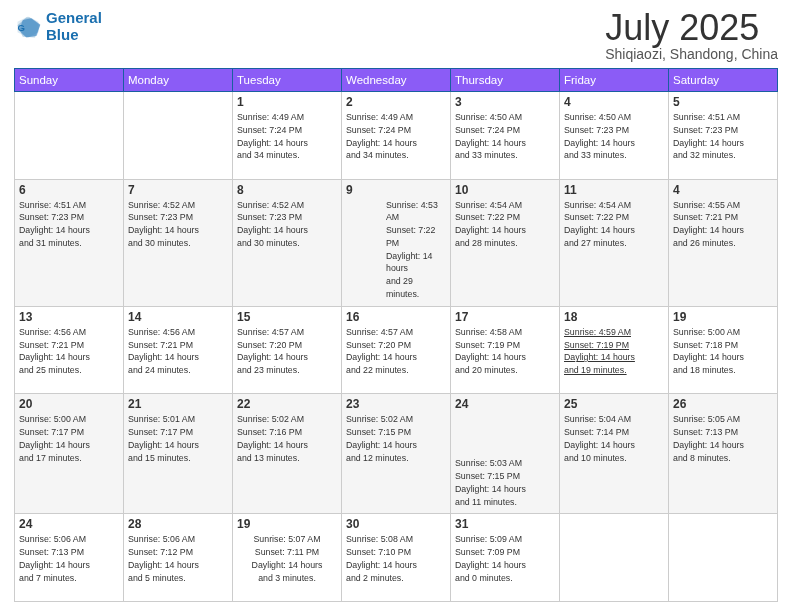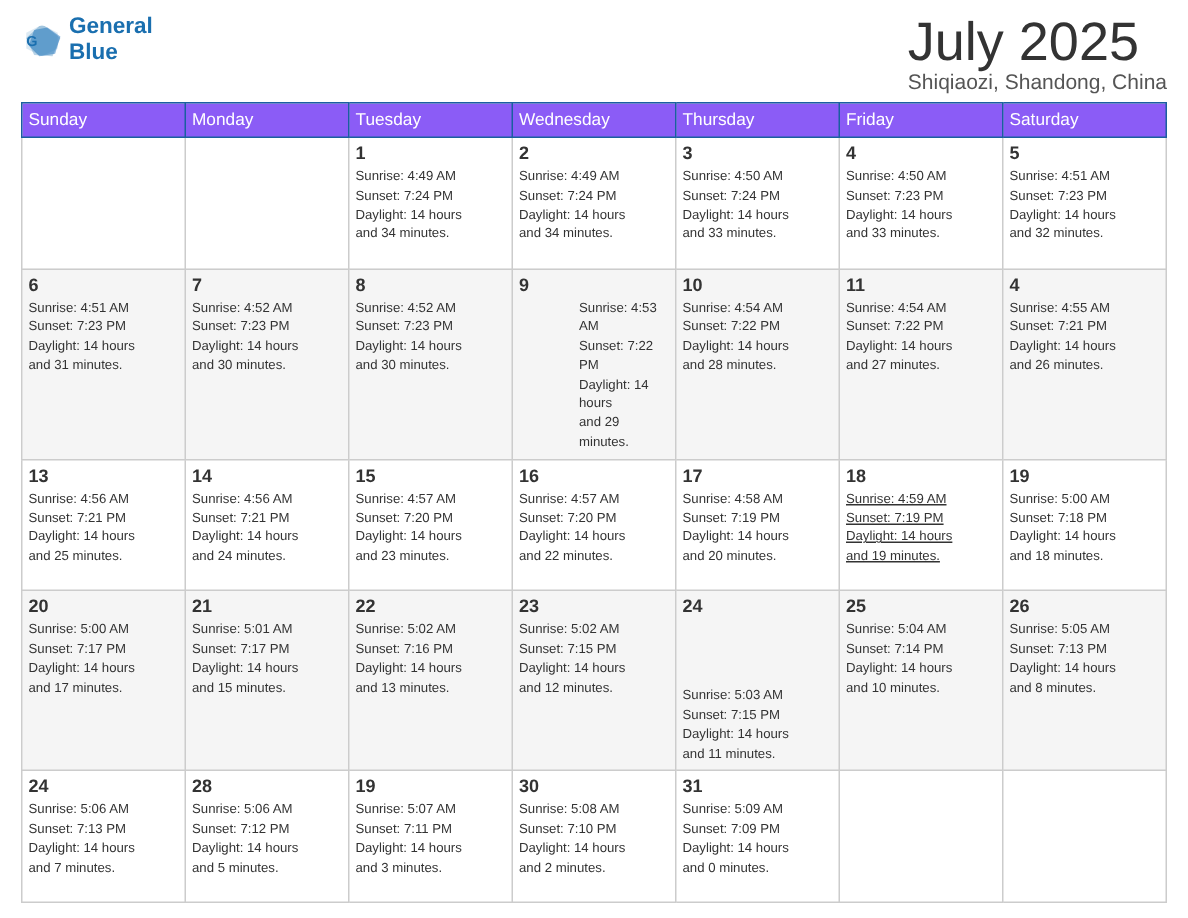--- a/index.html
+++ b/index.html
@@ -337,21 +337,21 @@
           </td>
           <td>
             <span class="day-num">28</span>
             <div class="cell-info" style="white-space: pre-line;">Sunrise: 5:06 AM
 Sunset: 7:12 PM
 Daylight: 14 hours
 and 5 minutes.</div>
           </td>
           <td>
             <span class="day-num">19</span>
-            <div class="cell-info" style="white-space: pre-line;">Sunrise: 5:07 AM
+            <div class="cell-info" style="white-space: pre-line; text-align: center;">Sunrise: 5:07 AM
 Sunset: 7:11 PM
 Daylight: 14 hours
 and 3 minutes.</div>
           </td>
           <td>
             <span class="day-num">30</span>
             <div class="cell-info" style="white-space: pre-line;">Sunrise: 5:08 AM
 Sunset: 7:10 PM
 Daylight: 14 hours
 and 2 minutes.</div>

